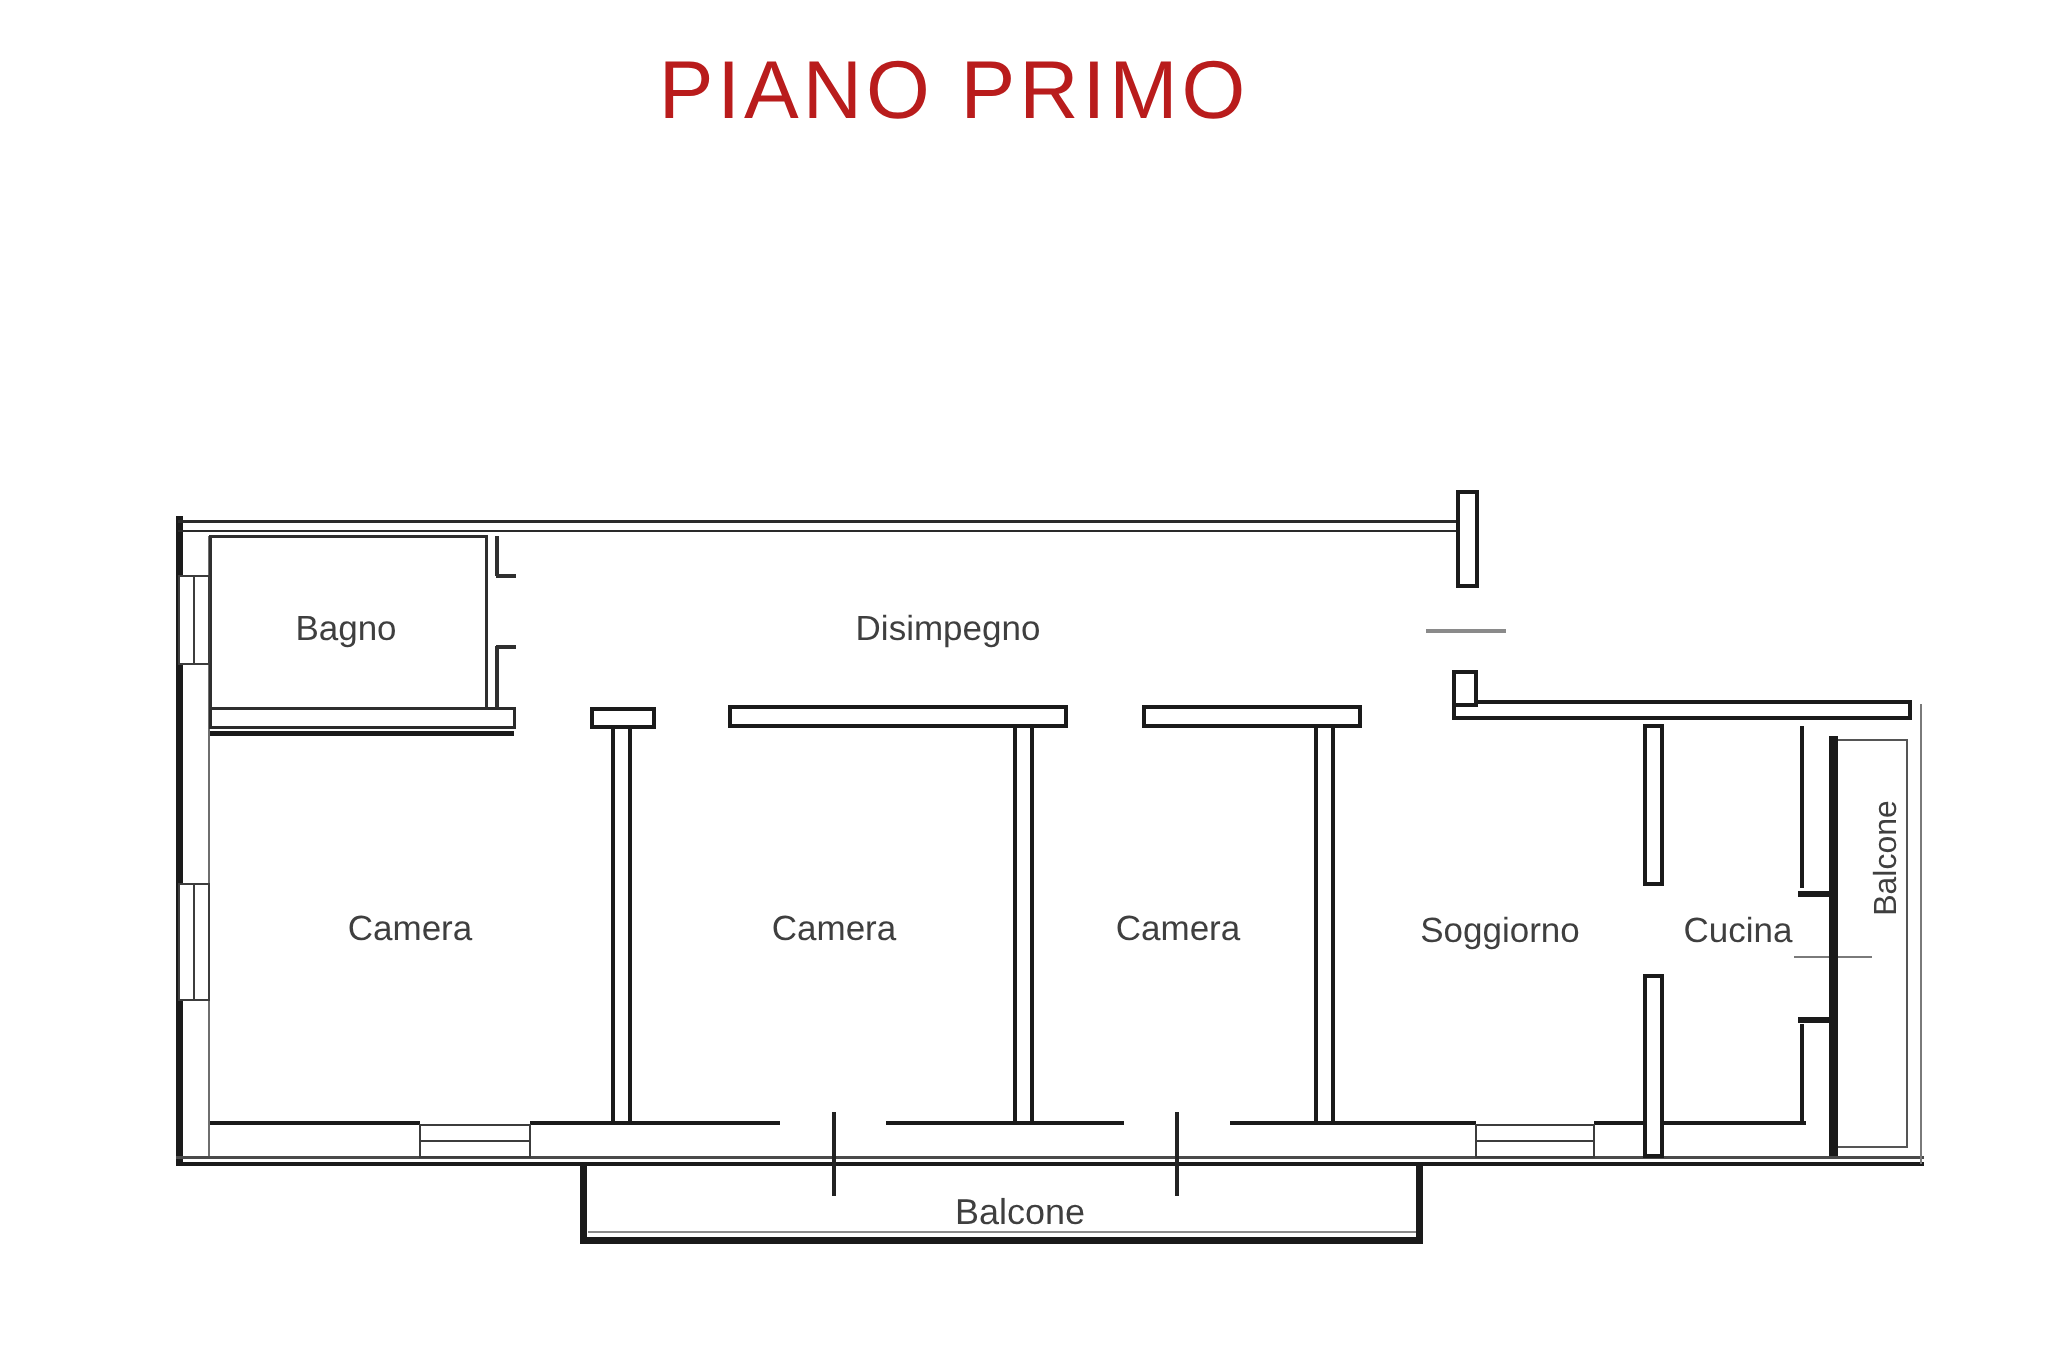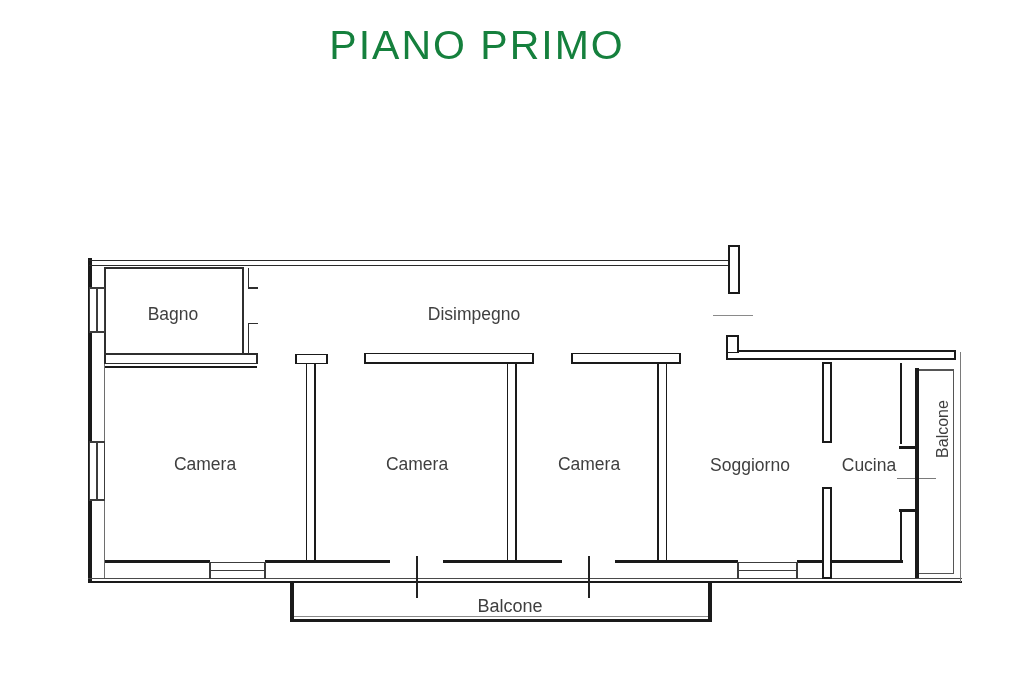--- a/index.html
+++ b/index.html
@@ -11,21 +11,21 @@
     font-family:"Liberation Sans", sans-serif;
   }
   .plan-title{
     position:absolute;
     top:22px;left:477px;
     transform:translateX(-50%);
     margin:0;
     font-size:41px;
     font-weight:400;
     letter-spacing:2px;
-    color:#15803d;
+    color:#b91c1c;
     white-space:nowrap;
   }
   svg text{
     font-family:"Liberation Sans", sans-serif;
     fill:#3f3f3f;
   }
   .room-label{font-size:17.5px;}
   .corridor-label{font-size:17.5px;}
   .balcony-label{font-size:18px;}
   .balcony-side-label{font-size:16px;}

